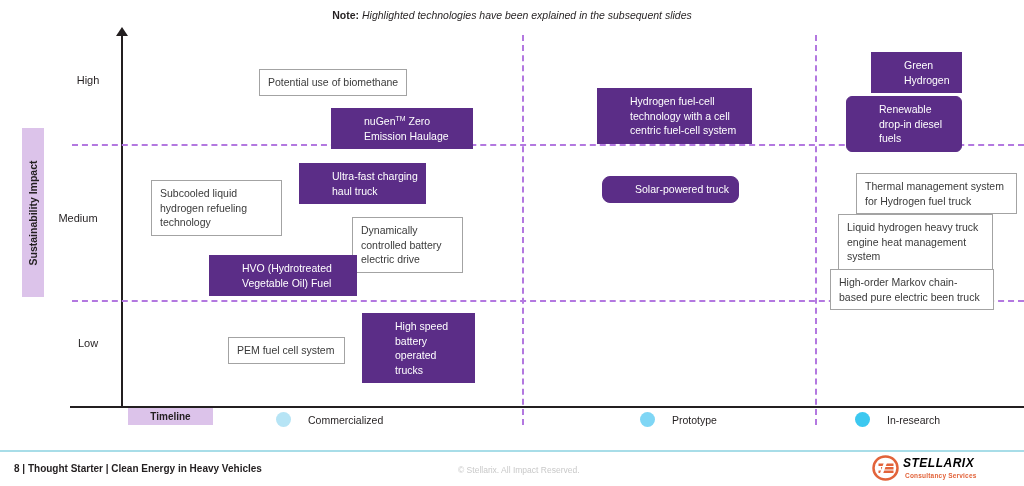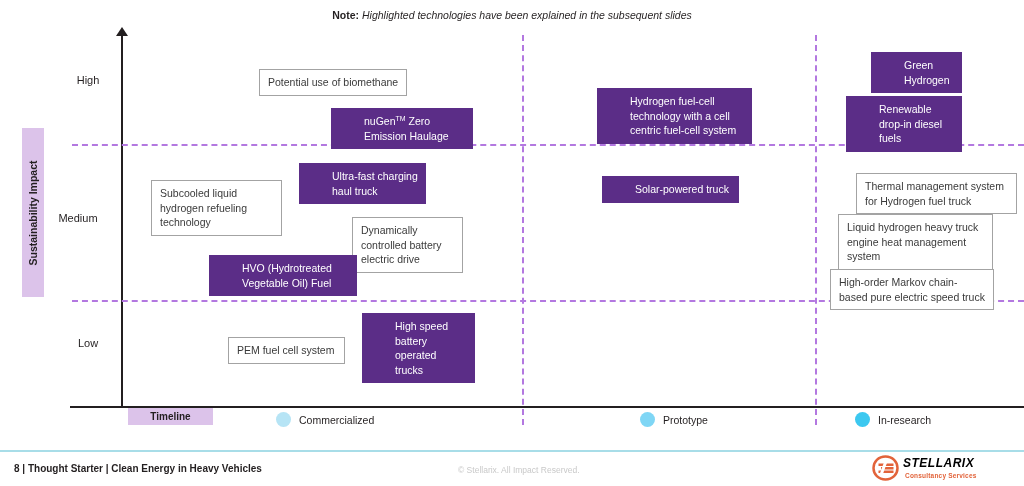--- a/index.html
+++ b/index.html
@@ -80,21 +80,21 @@
   .card.purple{background:#5b2d87;color:#ffffff;border:1px solid #5b2d87;padding-left:32px;}
   .card.white{background:#ffffff;color:#3a3a3a;border:1px solid #a3a3a3;}
   .card sup{font-size:7px;vertical-align:super;line-height:0;}
 
   
   .timeline-badge{
     position:absolute;left:128px;top:408px;width:85px;height:17px;
     background:#dcc3ea;display:flex;align-items:center;justify-content:center;
     font-size:10px;font-weight:bold;color:#231f20;
   }
-  .legend-item{position:absolute;display:flex;align-items:center;gap:8px;}
+  .legend-item{position:absolute;display:flex;align-items:center;gap:17px;}
   .legend-dot{width:15px;height:15px;border-radius:50%;display:block;}
   .legend-label{font-size:10.5px;color:#231f20;white-space:nowrap;}
   .legend-item.c1{left:276px;top:412px;}
   .legend-item.c2{left:640px;top:412px;}
   .legend-item.c3{left:855px;top:412px;}
 
   
   .footer-rule{
     position:absolute;left:0;top:450px;width:1024px;height:2px;background:#a8dde8;
   }
@@ -151,26 +151,26 @@
     <div id="cards-layer">
         <div class="card white" style="left: 259px; top: 69px; width: 148px; min-height: 22px;">Potential use of biomethane</div>
         <div class="card purple" style="left: 331px; top: 108px; width: 142px; min-height: 36px;"><span>nuGen</span><sup>TM</sup><span> Zero Emission Haulage</span></div>
         <div class="card purple" style="left: 299px; top: 163px; width: 127px; min-height: 35px;">Ultra-fast charging haul truck</div>
         <div class="card white" style="left: 151px; top: 180px; width: 131px; min-height: 49px;">Subcooled liquid hydrogen refueling technology</div>
         <div class="card white" style="left: 352px; top: 217px; width: 111px; min-height: 35px;">Dynamically controlled battery electric drive</div>
         <div class="card purple" style="left: 209px; top: 255px; width: 148px; min-height: 35px;">HVO (Hydrotreated Vegetable Oil) Fuel</div>
         <div class="card white" style="left: 228px; top: 337px; width: 117px; min-height: 22px;">PEM fuel cell system</div>
         <div class="card purple" style="left: 362px; top: 313px; width: 113px; min-height: 35px;">High speed battery operated trucks</div>
         <div class="card purple" style="left: 597px; top: 88px; width: 155px; min-height: 48px;">Hydrogen fuel-cell technology with a cell centric fuel-cell system</div>
-        <div class="card purple" style="left: 602px; top: 176px; width: 137px; min-height: 22px;">Solar-powered truck</div>
+        <div class="card purple" style="left: 602px; top: 176px; width: 137px; min-height: 22px; border-radius: 8px;">Solar-powered truck</div>
         <div class="card purple" style="left: 871px; top: 52px; width: 91px; min-height: 35px;">Green Hydrogen</div>
-        <div class="card purple" style="left: 846px; top: 96px; width: 116px; min-height: 35px;">Renewable drop-in diesel fuels</div>
+        <div class="card purple" style="left: 846px; top: 96px; width: 116px; min-height: 35px; border-radius: 6px;">Renewable drop-in diesel fuels</div>
         <div class="card white" style="left: 832px; top: 173px; width: 161px; min-height: 35px; margin-left: 24px;">Thermal management system for Hydrogen fuel truck</div>
         <div class="card white" style="left: 838px; top: 214px; width: 155px; min-height: 49px;">Liquid hydrogen heavy truck engine heat management system</div>
-        <div class="card white" style="left: 830px; top: 269px; width: 164px; min-height: 35px;">High-order Markov chain-based pure electric speed truck</div>
+        <div class="card white" style="left: 830px; top: 269px; width: 164px; min-height: 35px;">High-order Markov chain-based pure electric been truck</div>
       </div>
 
     <div class="timeline-badge">
       <span>Timeline</span>
     </div>
 
     <div class="legend-item c1">
       <span class="legend-dot" style="background: rgb(182, 228, 245);"></span>
       <span class="legend-label">Commercialized</span>
     </div>

